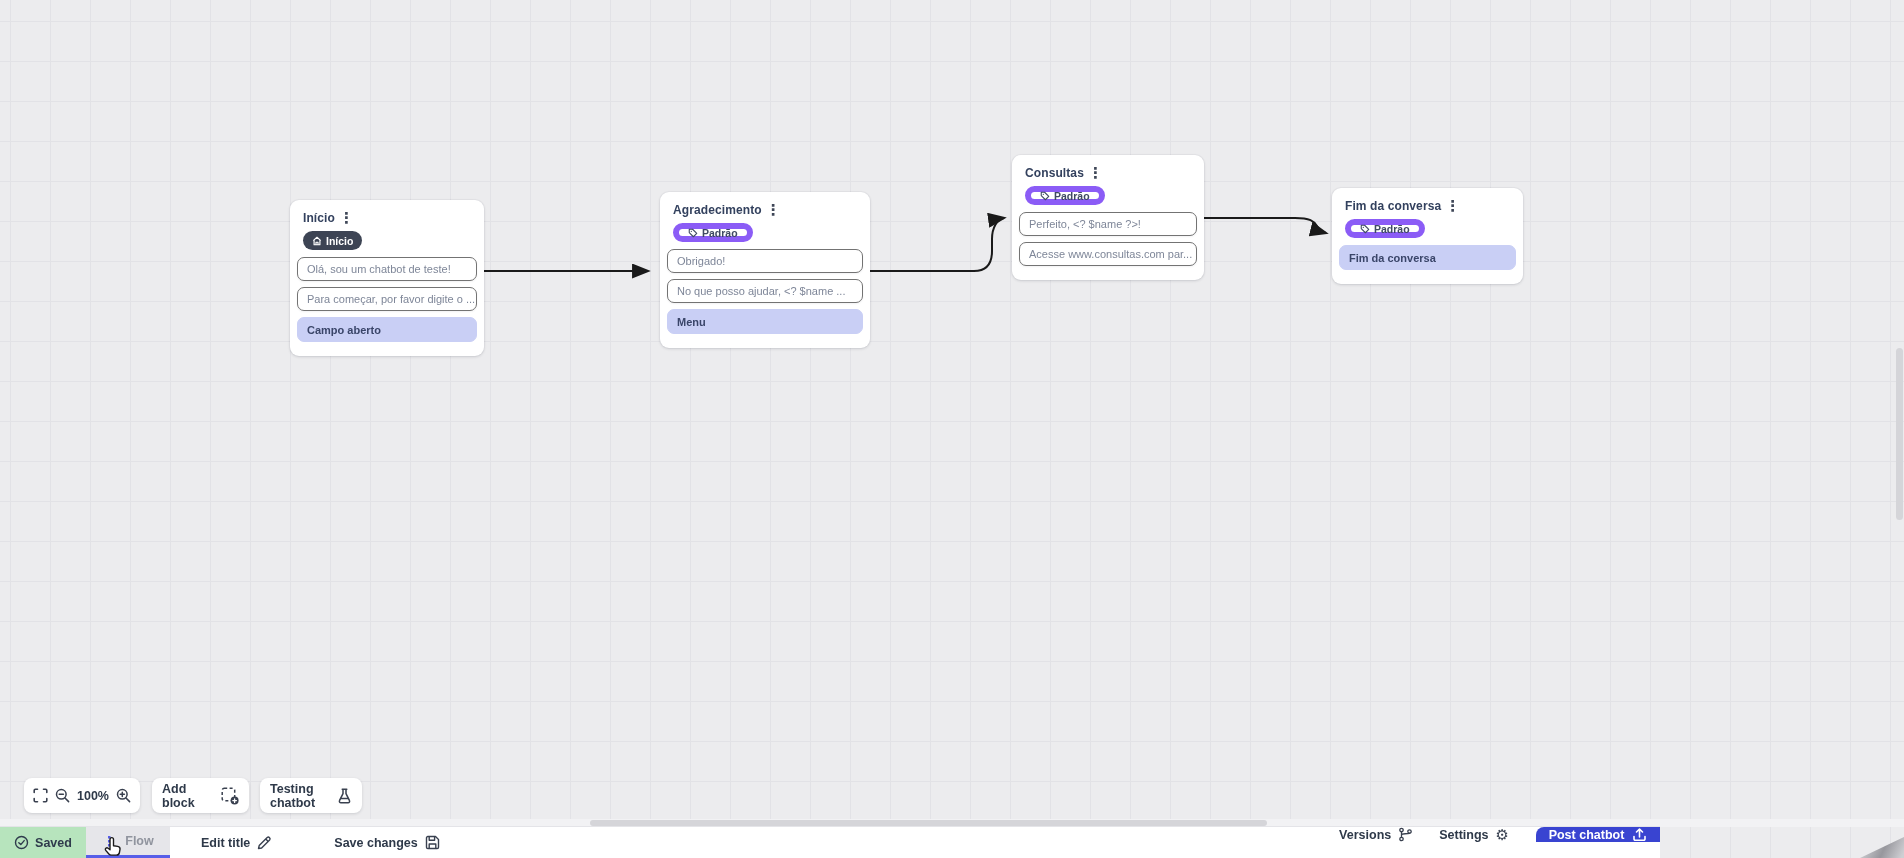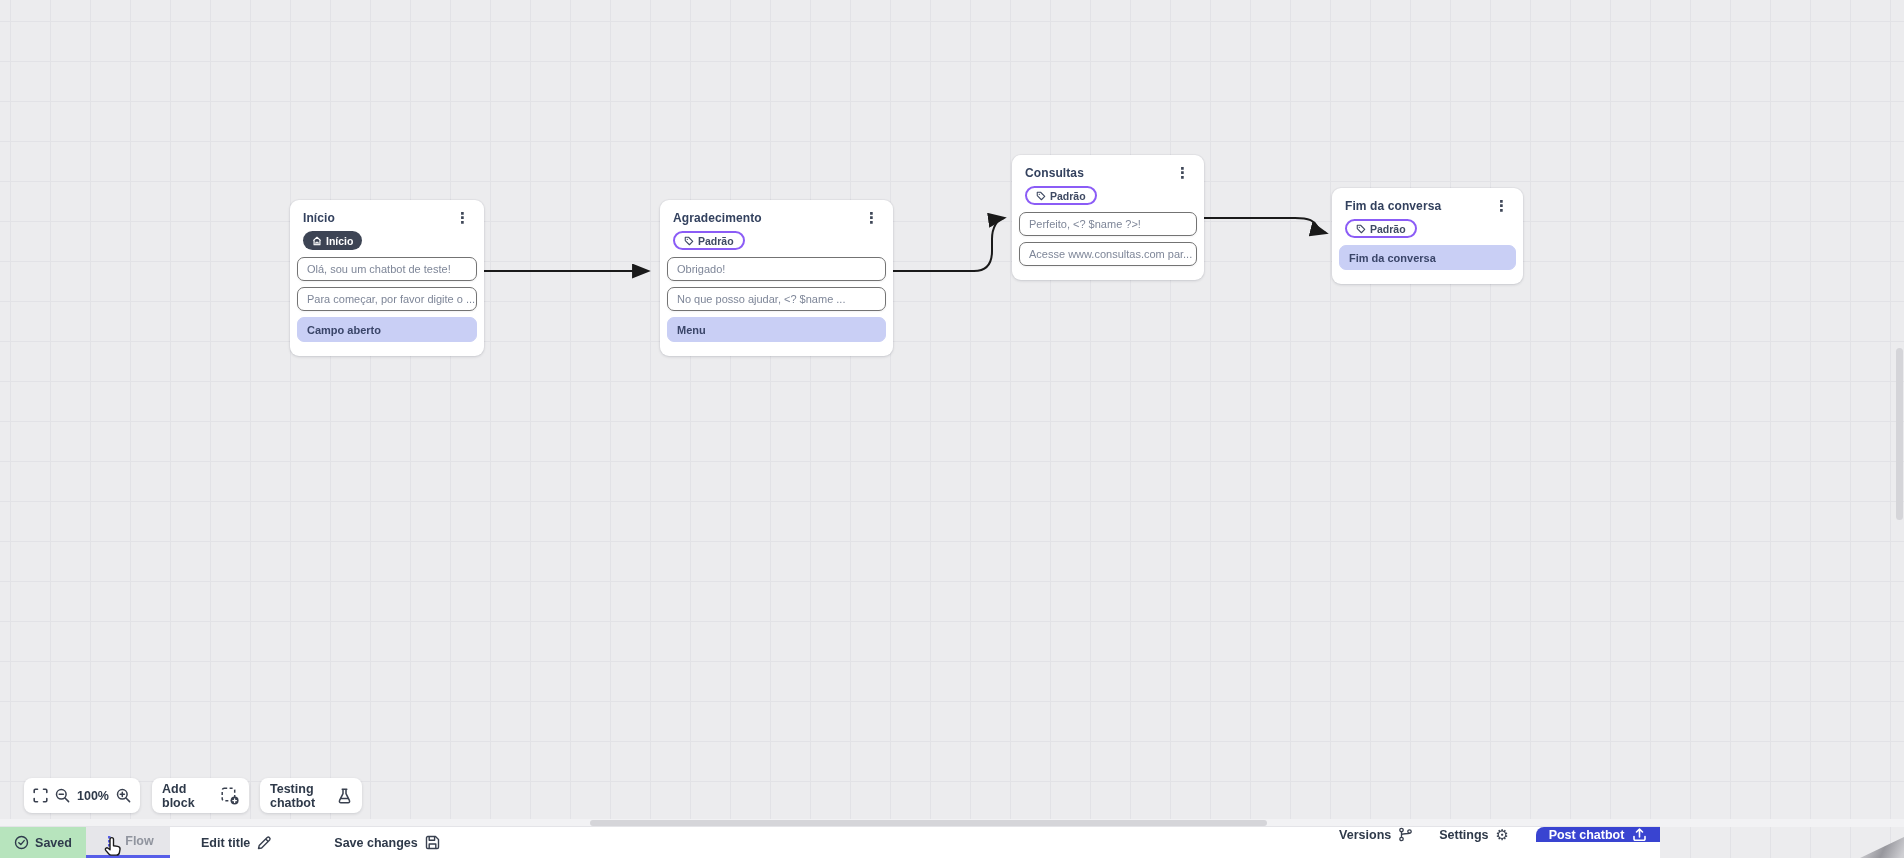--- a/index.html
+++ b/index.html
@@ -12,30 +12,30 @@
       linear-gradient(#e2e2e6 1px, transparent 1px),
       linear-gradient(90deg,#e2e2e6 1px, transparent 1px);
     background-size:40px 40px; background-position:10px 21px; }
 
   svg.arrows { position:absolute; left:0; top:0; pointer-events:none; }
 
   
   .node { position:absolute; background:#fff; border-radius:9px;
     box-shadow:0 1px 3px rgba(30,35,50,.14), 0 0 0 1px rgba(30,35,50,.03);
     padding-bottom:8px; }
-  .node-head { display:flex; justify-content:space-between; align-items:flex-start;
+  .node-head { display:flex; align-items:flex-start;
     padding:11px 10px 0 13px; }
   .node-title { font-size:12px; font-weight:700; color:#33415e; letter-spacing:.1px; }
   .kebab { font-size:15px; font-weight:700; color:#3e4657; line-height:14px;
     padding:0 4px; cursor:pointer; }
   .badge-row { padding:6px 0 7px 13px; }
   .badge { display:inline-flex; align-items:center; gap:4px; height:19px;
     border-radius:10px; font-size:10.5px; font-weight:700; padding:0 9px; }
   .badge.dark { background:#3d4454; color:#fff; }
-  .badge.tag  { background:#fff; color:#3f4a63; border:2px solid #8b5cf6;text-align:right; }
+  .badge.tag  { background:#fff; color:#3f4a63; border:6px solid #8b5cf6;text-align:right; }
   .msg { margin:0 7px 6px 7px; background:#fff; border:1px solid #737373;
     border-radius:7px; box-shadow:0 1px 2px rgba(30,35,50,.06);
     font-size:11px; color:#7e8698; padding:0 9px; height:24px; line-height:23px;
     white-space:nowrap; overflow:hidden; }
   .msg.action { background:#c9cff5; border-color:#c9cff5; color:#3a4569;
     font-weight:700; height:25px; line-height:25px; box-shadow:none; }
 
   
   .tool-card { position:absolute; top:778px; height:35px; background:#fff;
     border-radius:8px; box-shadow:0 1px 3px rgba(30,35,50,.15);
@@ -107,21 +107,21 @@
             <path d="M1.5 5.5 L6 1.5 L10.5 5.5 M2.5 5 V10.5 H9.5 V5 M4.8 10.5 V7.5 H7.2 V10.5"></path>
           </svg>
         <span>Início</span>
       </span>
     </div>
     <div class="msg">Olá, sou um chatbot de teste!</div>
     <div class="msg">Para começar, por favor digite o ...</div>
     <div class="msg action">Campo aberto</div>
   </div>
 
-  <div class="node" style="left:660px;top:200px;width:233px">
+  <div class="node" style="left:660px;top:192px;width:210px">
     <div class="node-head">
       <span class="node-title">Agradecimento</span>
       <span class="kebab">⋮</span>
     </div>
     <div class="badge-row">
       <span class="badge tag">
         <svg class="ic" width="10" height="10" viewBox="0 0 12 12" fill="none" stroke="#3f4a63" stroke-width="1.3" stroke-linejoin="round">
             <path d="M1.5 1.5 H5.5 L10.5 6.5 L6.5 10.5 L1.5 5.5 Z"></path>
             <circle cx="4" cy="4" r="0.8" fill="#3f4a63" stroke="none"></circle>
           </svg>

